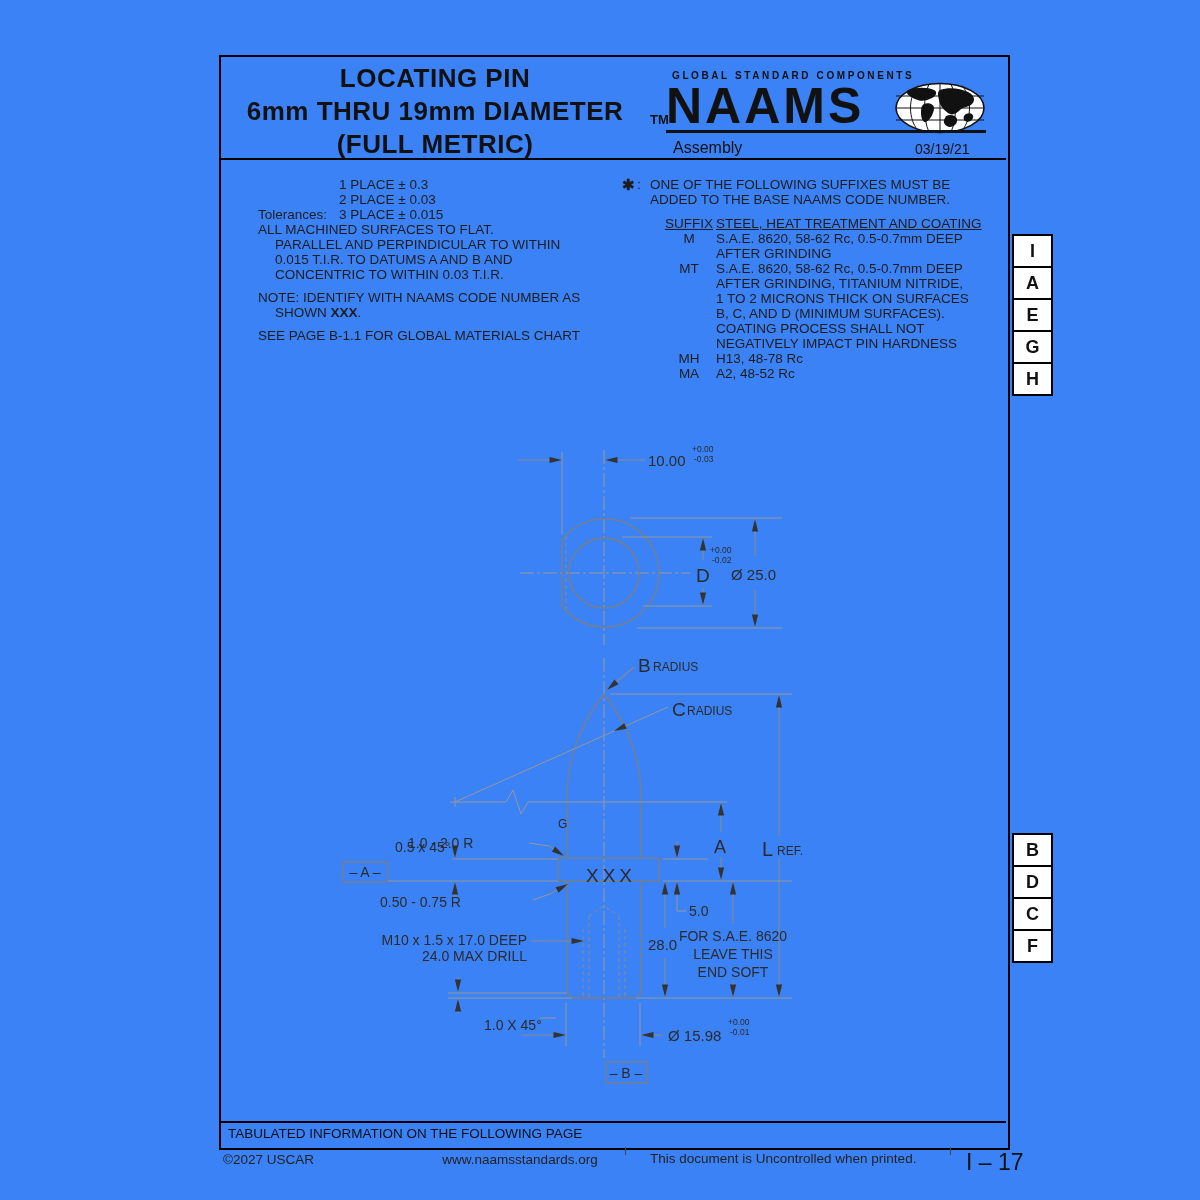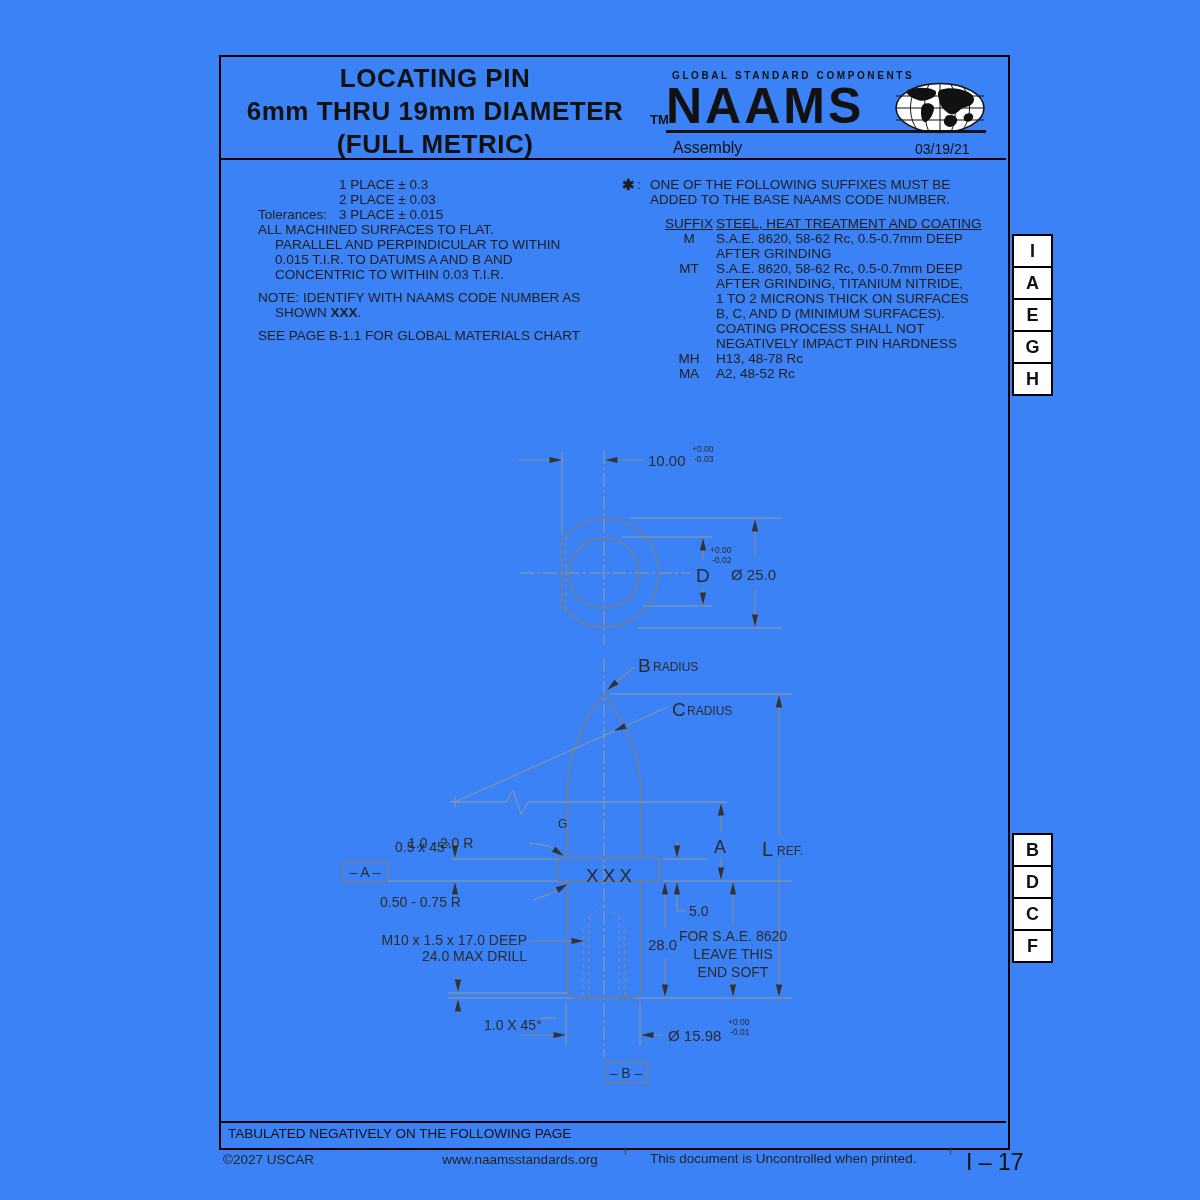--- a/index.html
+++ b/index.html
@@ -296,21 +296,21 @@
       <text class="t15" x="668" y="1041">Ø 15.98</text>
       <text class="t8" x="728" y="1025">+0.00</text>
       <text class="t8" x="730" y="1035">-0.01</text>
 
       <rect class="outline" x="606" y="1062" width="41" height="21" stroke="#777"></rect>
       <text class="t14" x="626" y="1078" text-anchor="middle">– B –</text>
     </g>
   </svg>
 
   <div class="abs" id="tab-sep"></div>
-  <div class="abs" id="tabulated">TABULATED NEGATIVELY ON THE FOLLOWING PAGE</div>
+  <div class="abs" id="tabulated">TABULATED INFORMATION ON THE FOLLOWING PAGE</div>
   <div class="abs tick" style="left:625px"></div>
   <div class="abs tick" style="left:950px"></div>
   <div class="abs ftext" id="copyright">©2027 USCAR</div>
   <div class="abs ftext" id="website">www.naamsstandards.org</div>
   <div class="abs ftext" id="uncontrolled">This document is Uncontrolled when printed.</div>
   <div class="abs" id="pageno">I – 17</div>
 
 </div>
 
 </body></html>

